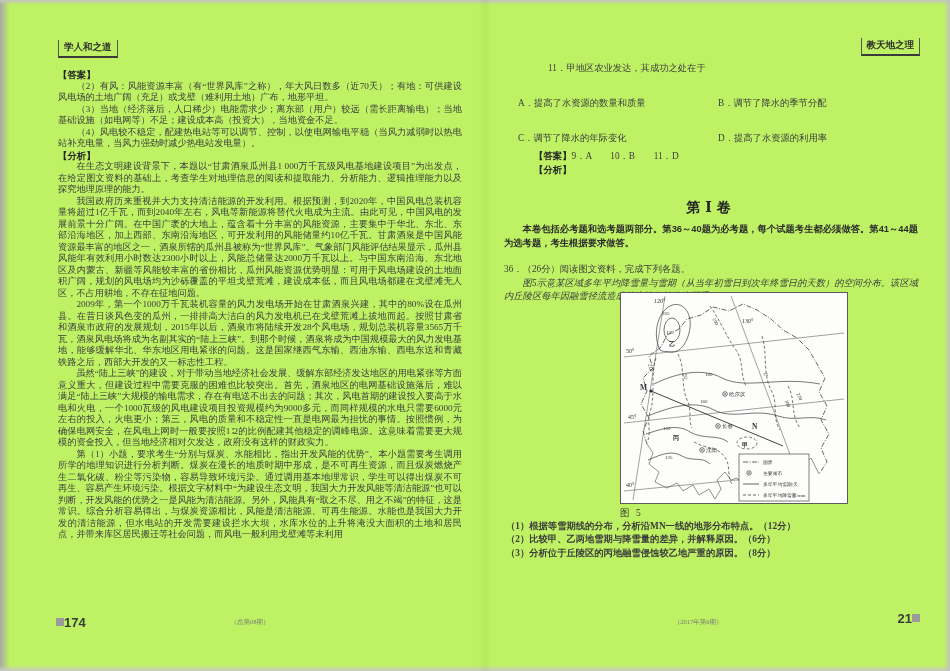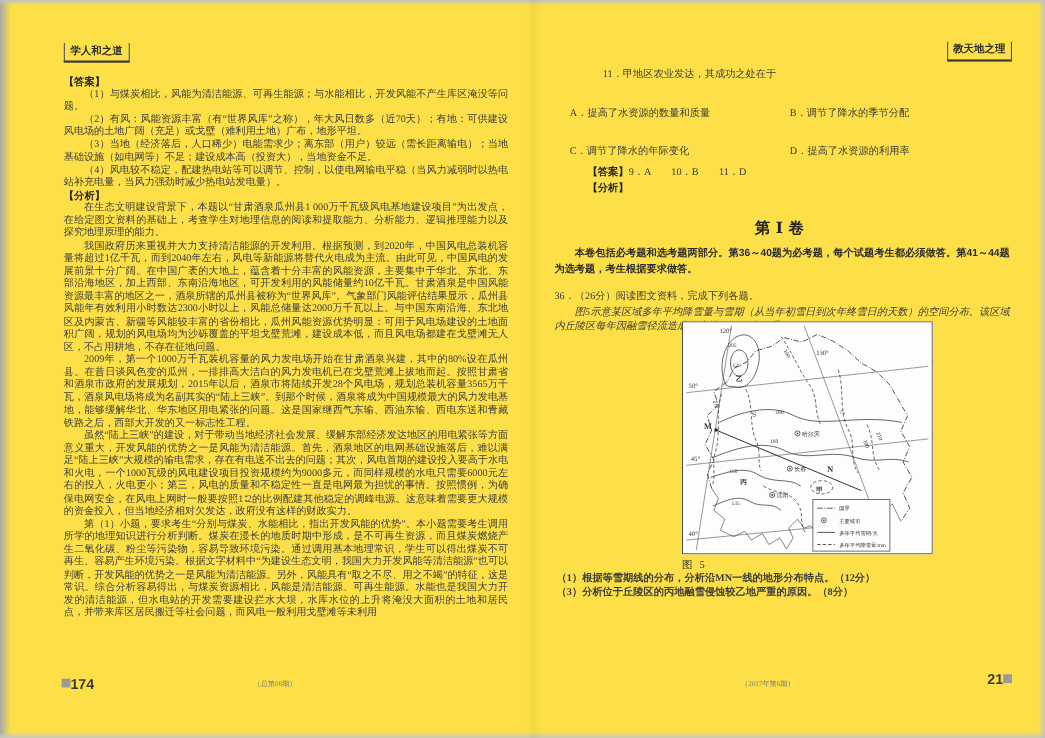--- a/index.html
+++ b/index.html
@@ -1,16 +1,16 @@
 <!DOCTYPE html>
 <html><head>
 <meta charset="utf-8">
 <style>
   html,body{margin:0;padding:0;background:#d6d6d3;}
-  #spread{position:relative;width:950px;height:671px;background:#fde047;overflow:hidden;
+  #spread{position:relative;width:950px;height:671px;background:#bef264;overflow:hidden;
           font-family:"Liberation Serif","DejaVu Serif",serif;color:#3c3c3c;}
   
   .edge-left{position:absolute;left:0;top:0;width:10px;height:671px;
              background:linear-gradient(90deg,#a8a8a5,rgba(250,250,248,0));}
   .edge-top{position:absolute;left:0;top:0;width:950px;height:5px;
             background:linear-gradient(180deg,#c3c3c0,rgba(250,250,248,0));}
   .edge-bottom{position:absolute;left:0;bottom:0;width:950px;height:6px;
                background:linear-gradient(0deg,#c9c9c6,rgba(250,250,248,0));}
   .edge-right{position:absolute;right:0;top:0;width:6px;height:671px;
               background:linear-gradient(270deg,#c3c3c0,rgba(250,250,248,0));}
@@ -68,29 +68,28 @@
   <div class="edge-left"></div>
   <div class="edge-top"></div>
   <div class="edge-bottom"></div>
   <div class="edge-right"></div>
   <div class="fold"></div>
 
   <div id="left-col">
     <span class="badge">学人和之道</span>
     <div class="body">
       <div class="sec-label">【答案】</div>
-      <p class="para">（1）与煤炭相比，风能为清洁能源、可再生能源；与水能相比，开发风能不产生库区淹没等问题。</p>
       <p class="para">（2）有风：风能资源丰富（有“世界风库”之称），年大风日数多（近70天）；有地：可供建设风电场的土地广阔（充足）或戈壁（难利用土地）广布，地形平坦。</p>
       <p class="para">（3）当地（经济落后，人口稀少）电能需求少；离东部（用户）较远（需长距离输电）；当地基础设施（如电网等）不足；建设成本高（投资大），当地资金不足。</p>
       <p class="para">（4）风电较不稳定，配建热电站等可以调节、控制，以使电网输电平稳（当风力减弱时以热电站补充电量，当风力强劲时减少热电站发电量）。</p>
       <div class="sec-label">【分析】</div>
       <p class="para">在生态文明建设背景下，本题以“甘肃酒泉瓜州县1 000万千瓦级风电基地建设项目”为出发点，在给定图文资料的基础上，考查学生对地理信息的阅读和提取能力、分析能力、逻辑推理能力以及探究地理原理的能力。</p>
       <p class="para">我国政府历来重视并大力支持清洁能源的开发利用。根据预测，到2020年，中国风电总装机容量将超过1亿千瓦，而到2040年左右，风电等新能源将替代火电成为主流。由此可见，中国风电的发展前景十分广阔。在中国广袤的大地上，蕴含着十分丰富的风能资源，主要集中于华北、东北、东部沿海地区，加上西部、东南沿海地区，可开发利用的风能储量约10亿千瓦。甘肃酒泉是中国风能资源最丰富的地区之一，酒泉所辖的瓜州县被称为“世界风库”。气象部门风能评估结果显示，瓜州县风能年有效利用小时数达2300小时以上，风能总储量达2000万千瓦以上。与中国东南沿海、东北地区及内蒙古、新疆等风能较丰富的省份相比，瓜州风能资源优势明显：可用于风电场建设的土地面积广阔，规划的风电场均为沙砾覆盖的平坦戈壁荒滩，建设成本低，而且风电场都建在戈壁滩无人区，不占用耕地，不存在征地问题。</p>
       <p class="para">2009年，第一个1000万千瓦装机容量的风力发电场开始在甘肃酒泉兴建，其中的80%设在瓜州县。在昔日谈风色变的瓜州，一排排高大洁白的风力发电机已在戈壁荒滩上拔地而起。按照甘肃省和酒泉市政府的发展规划，2015年以后，酒泉市将陆续开发28个风电场，规划总装机容量3565万千瓦，酒泉风电场将成为名副其实的“陆上三峡”。到那个时候，酒泉将成为中国规模最大的风力发电基地，能够缓解华北、华东地区用电紧张的问题。这是国家继西气东输、西油东输、西电东送和青藏铁路之后，西部大开发的又一标志性工程。</p>
-      <p class="para">虽然“陆上三峡”的建设，对于带动当地经济社会发展、缓解东部经济发达地区的用电紧张等方面意义重大，开发风能的优势之一是风能为清洁能源。首先，酒泉地区的电网基础设施落后，难以满足“陆上三峡”大规模的输电需求，存在有电送不出去的问题；其次，风电首期的建设投入要高于水电和火电，一个1000瓦级的风电建设项目投资规模约为9000多元，而同样规模的水电只需要6000元左右的投入，火电更小；第三，风电的质量和不稳定性一直是电网最为担忧的事情。按照惯例，为确保电网安全，在风电上网时一般要按照1∶2的比例配建其他稳定的调峰电源。这意味着需要更大规模的资金投入，但当地经济相对欠发达，政府没有这样的财政实力。</p>
+      <p class="para">虽然“陆上三峡”的建设，对于带动当地经济社会发展、缓解东部经济发达地区的用电紧张等方面意义重大，但建设过程中需要克服的困难也比较突出。首先，酒泉地区的电网基础设施落后，难以满足“陆上三峡”大规模的输电需求，存在有电送不出去的问题；其次，风电首期的建设投入要高于水电和火电，一个1000瓦级的风电建设项目投资规模约为9000多元，而同样规模的水电只需要6000元左右的投入，火电更小；第三，风电的质量和不稳定性一直是电网最为担忧的事情。按照惯例，为确保电网安全，在风电上网时一般要按照1∶2的比例配建其他稳定的调峰电源。这意味着需要更大规模的资金投入，但当地经济相对欠发达，政府没有这样的财政实力。</p>
       <p class="para">第（1）小题，要求考生“分别与煤炭、水能相比，指出开发风能的优势”。本小题需要考生调用所学的地理知识进行分析判断。煤炭在漫长的地质时期中形成，是不可再生资源，而且煤炭燃烧产生二氧化碳、粉尘等污染物，容易导致环境污染。通过调用基本地理常识，学生可以得出煤炭不可再生、容易产生环境污染。根据文字材料中“为建设生态文明，我国大力开发风能等清洁能源”也可以判断，开发风能的优势之一是风能为清洁能源。另外，风能具有“取之不尽、用之不竭”的特征，这是常识。综合分析容易得出，与煤炭资源相比，风能是清洁能源、可再生能源。水能也是我国大力开发的清洁能源，但水电站的开发需要建设拦水大坝，水库水位的上升将淹没大面积的土地和居民点，并带来库区居民搬迁等社会问题，而风电一般利用戈壁滩等未利用</p>
     </div>
   </div>
 
   <div id="right-col">
     <span class="badge" id="right-badge">教天地之理</span>
 
     <div class="q11">11．甲地区农业发达，其成功之处在于</div>
     <div class="q11 opt-row">
       <div class="opt"><span>A．</span><span>提高了水资源的数量和质量</span></div>
@@ -207,20 +206,21 @@
           <text x="143" y="194">多年平均雪期/天</text>
           <text x="143" y="205">多年平均降雪量/mm</text>
         </g>
       </g>
     </svg>
     <div id="fig-caption">图 5</div>
   </div>
 
   <div id="subqs">
     <div>（1）根据等雪期线的分布，分析沿MN一线的地形分布特点。（12分）</div>
+    <div>（2）比较甲、乙两地雪期与降雪量的差异，并解释原因。（6分）</div>
     <div>（3）分析位于丘陵区的丙地融雪侵蚀较乙地严重的原因。（8分）</div>
   </div>
 
   <div id="foot-left">
     <span class="sq"></span><span class="pgnum">174</span>
   </div>
   <div id="foot-left-note">（总第08期）</div>
   <div id="foot-right-note">（2017年第6期）</div>
   <div id="foot-right">
     <span class="pgnum">21</span><span class="sq"></span>

